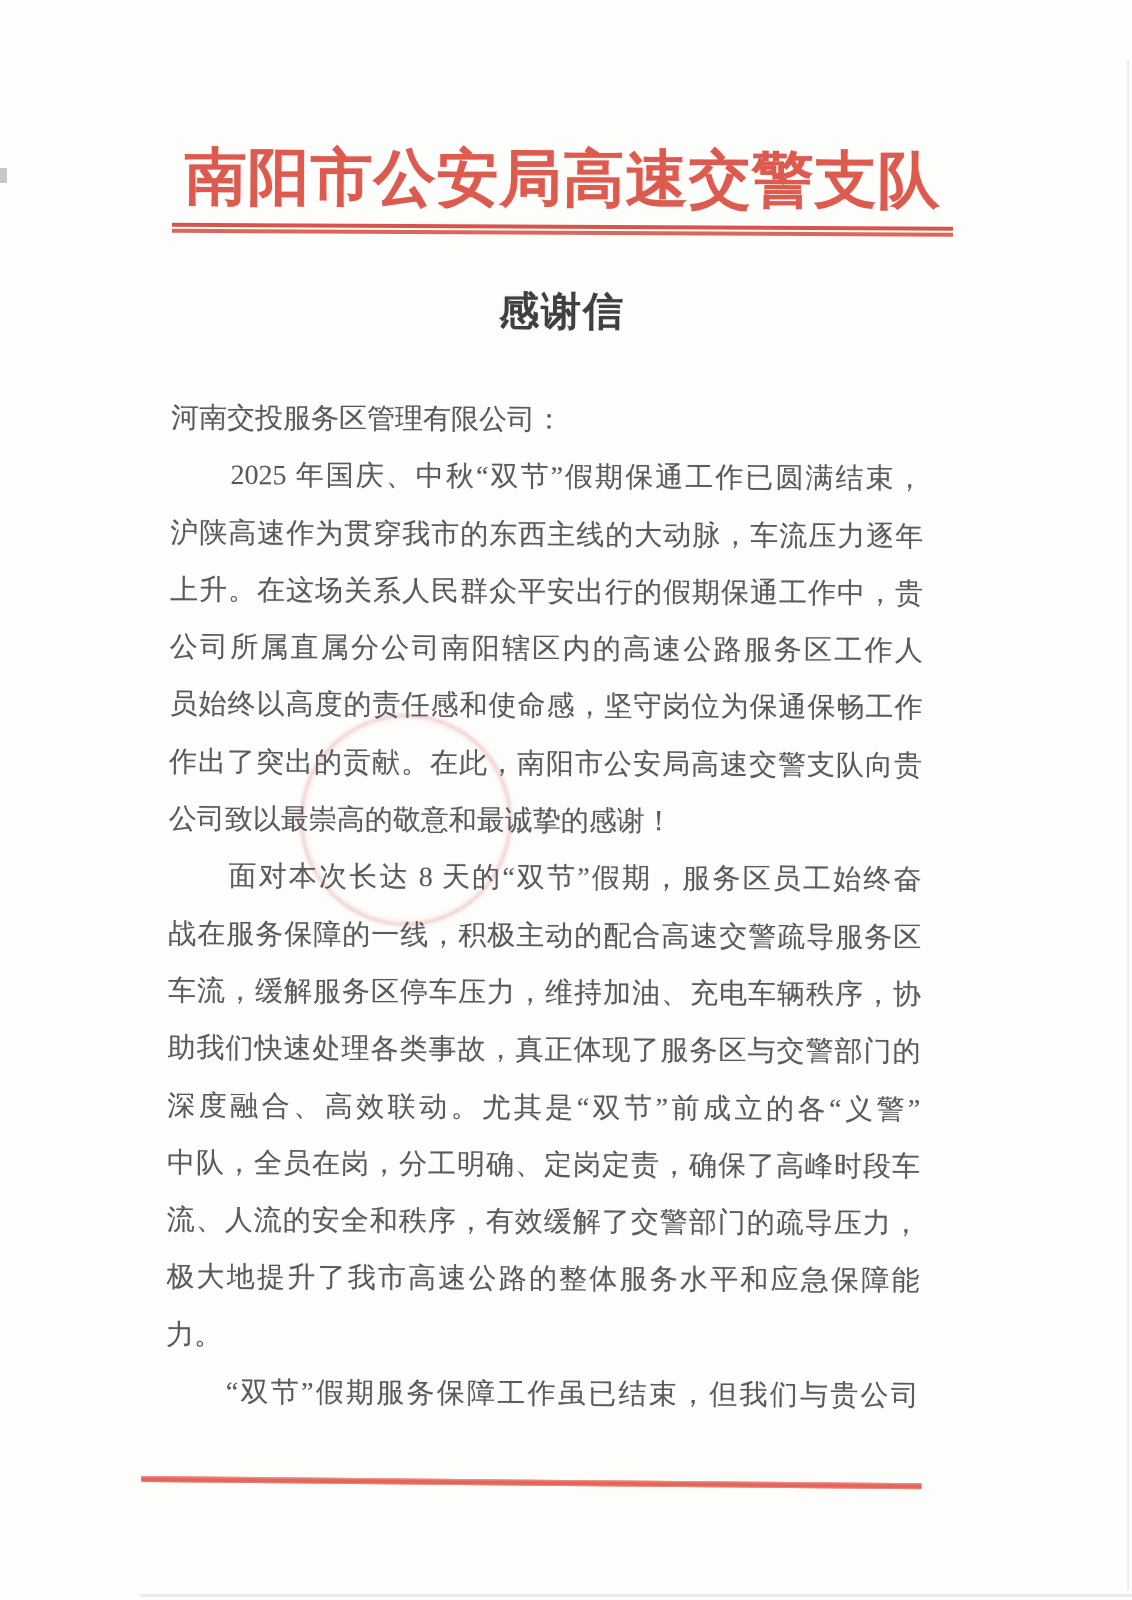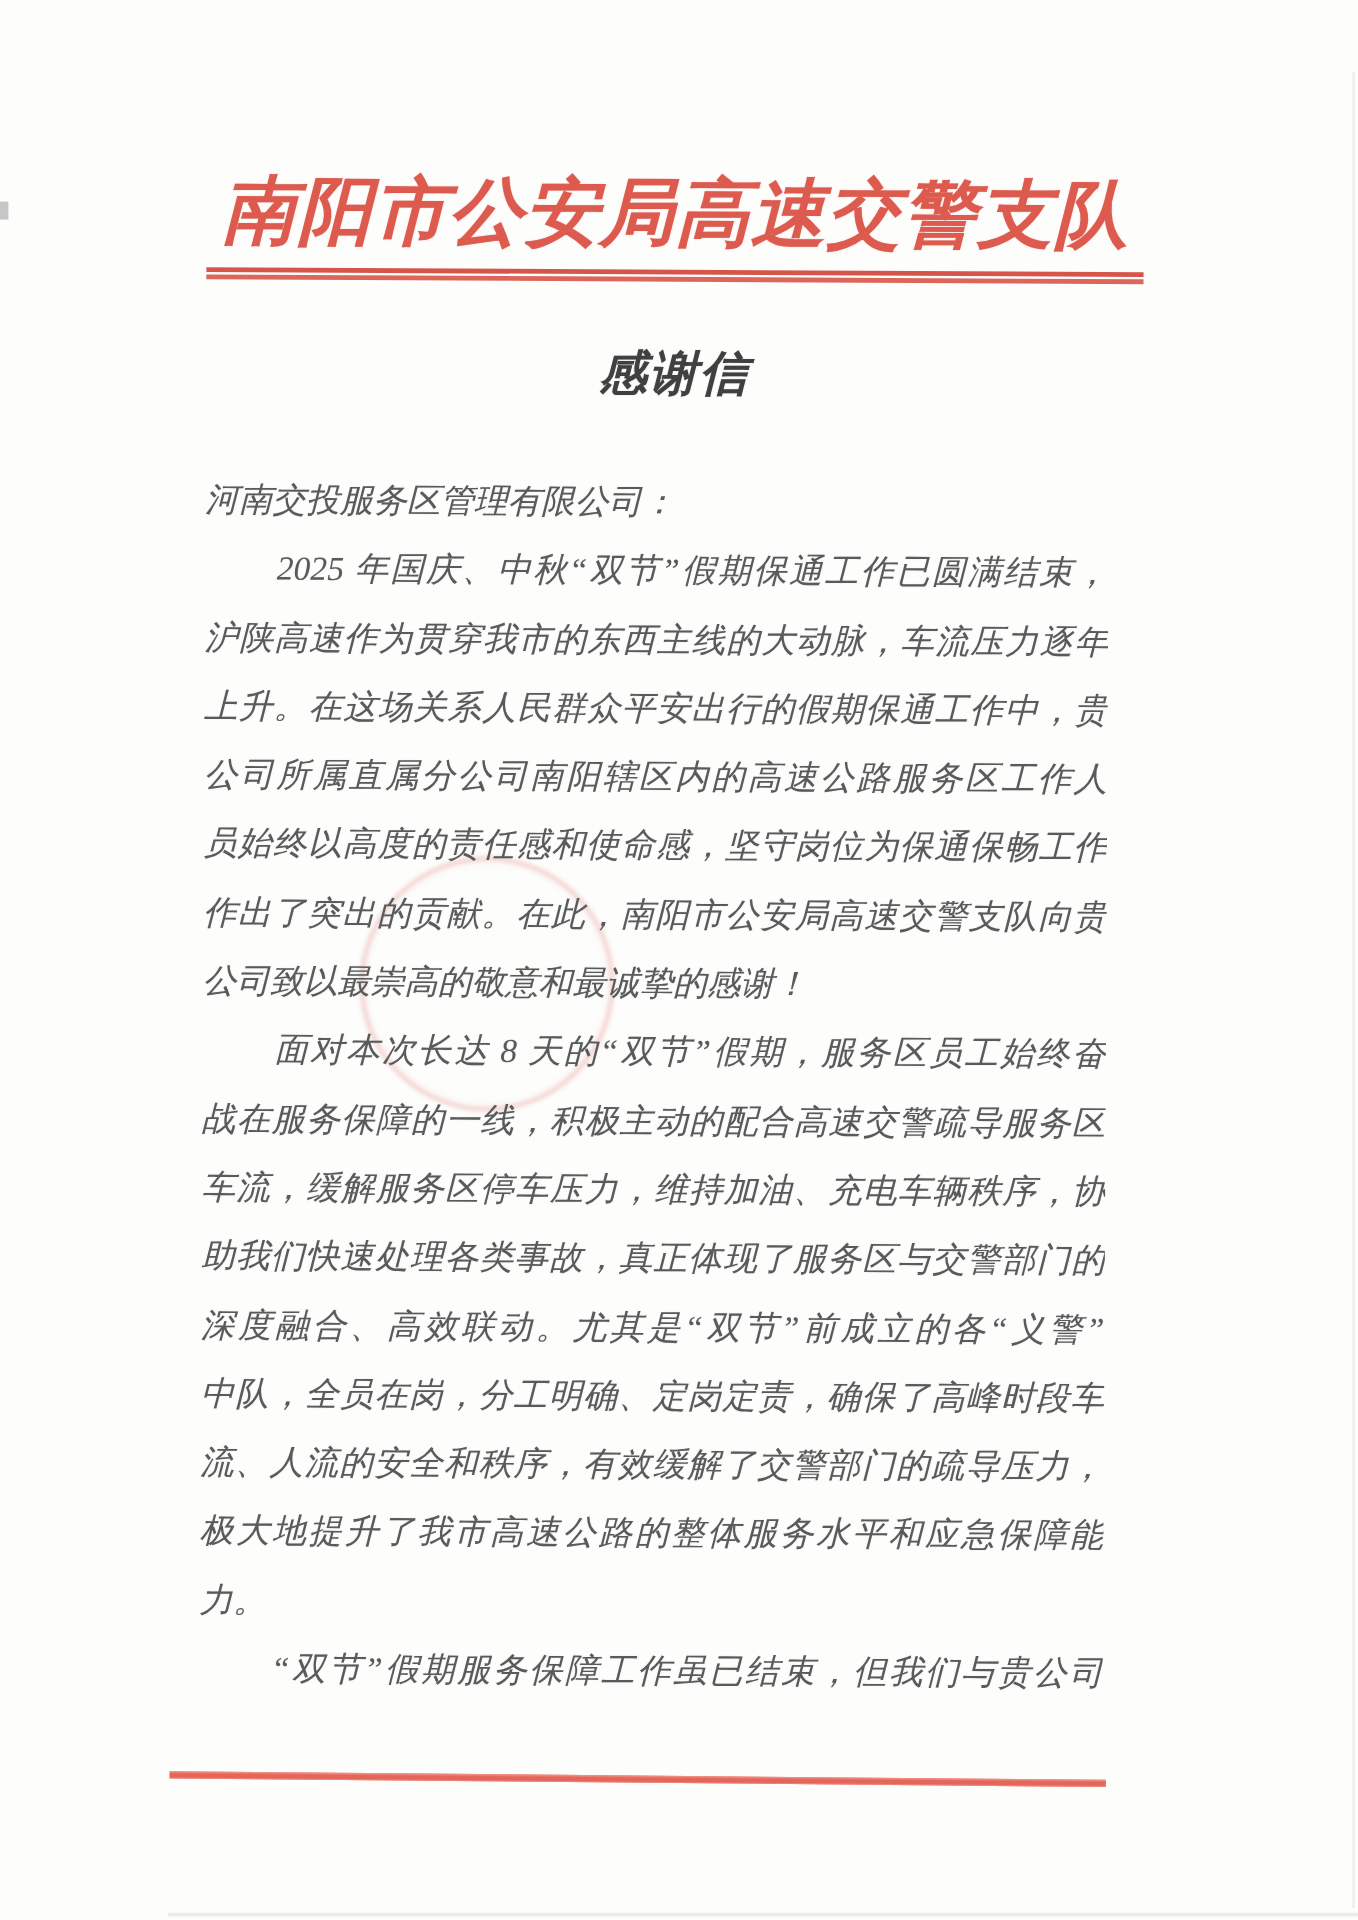--- a/index.html
+++ b/index.html
@@ -4,21 +4,20 @@
 <style>
   html,body { margin:0; padding:0; }
   body { background:#e9e9e9; font-family:"Liberation Serif","DejaVu Serif",serif; }
 
   .page {
     position:relative;
     width:1132px; height:1600px;
     margin:0 auto;
     background:#fdfdfc;
     overflow:hidden;
-    font-style:italic;
   }
 
   
   .tilt {
     position:absolute; inset:0;
     transform:rotate(0.3deg);
     transform-origin:420px 220px;
   }
 
   .org-title {

